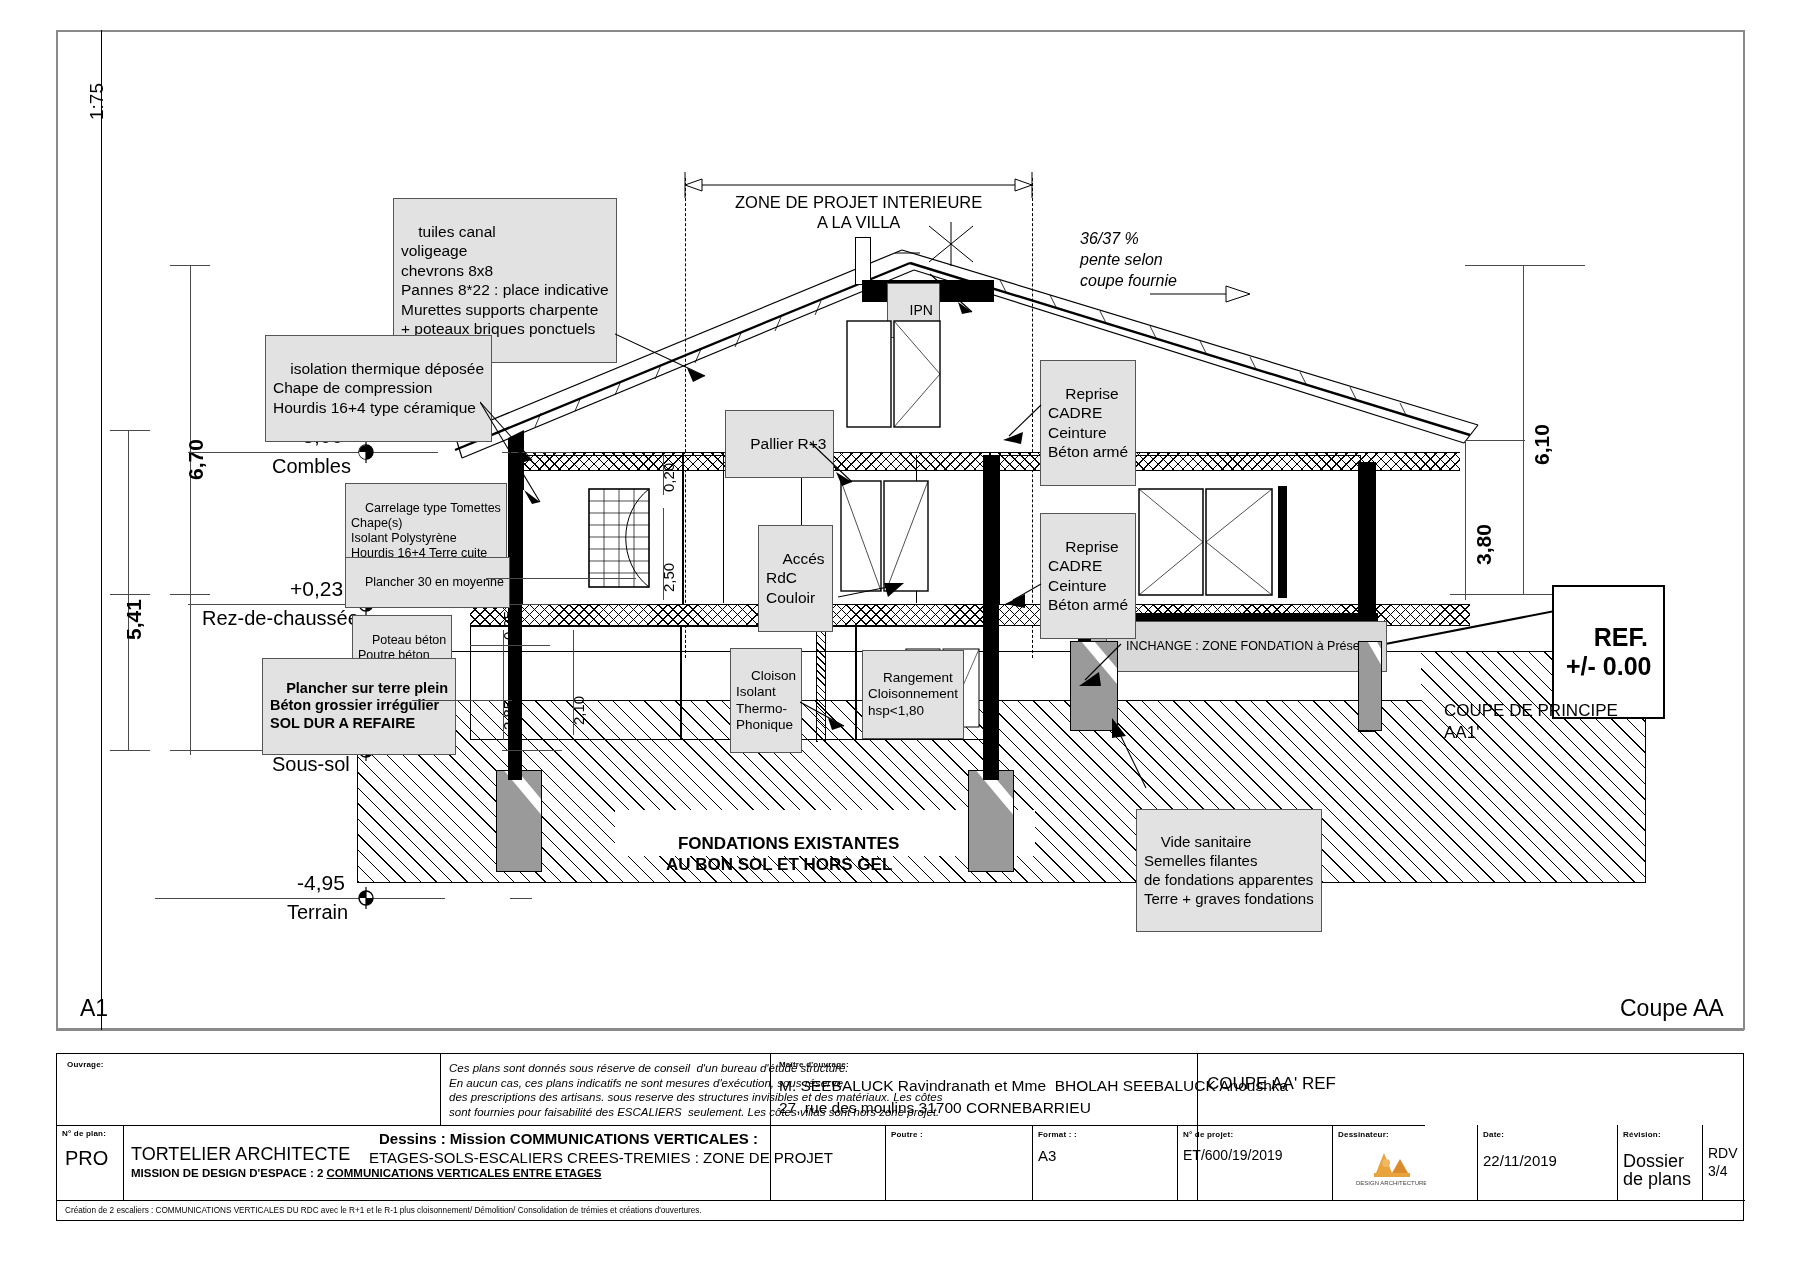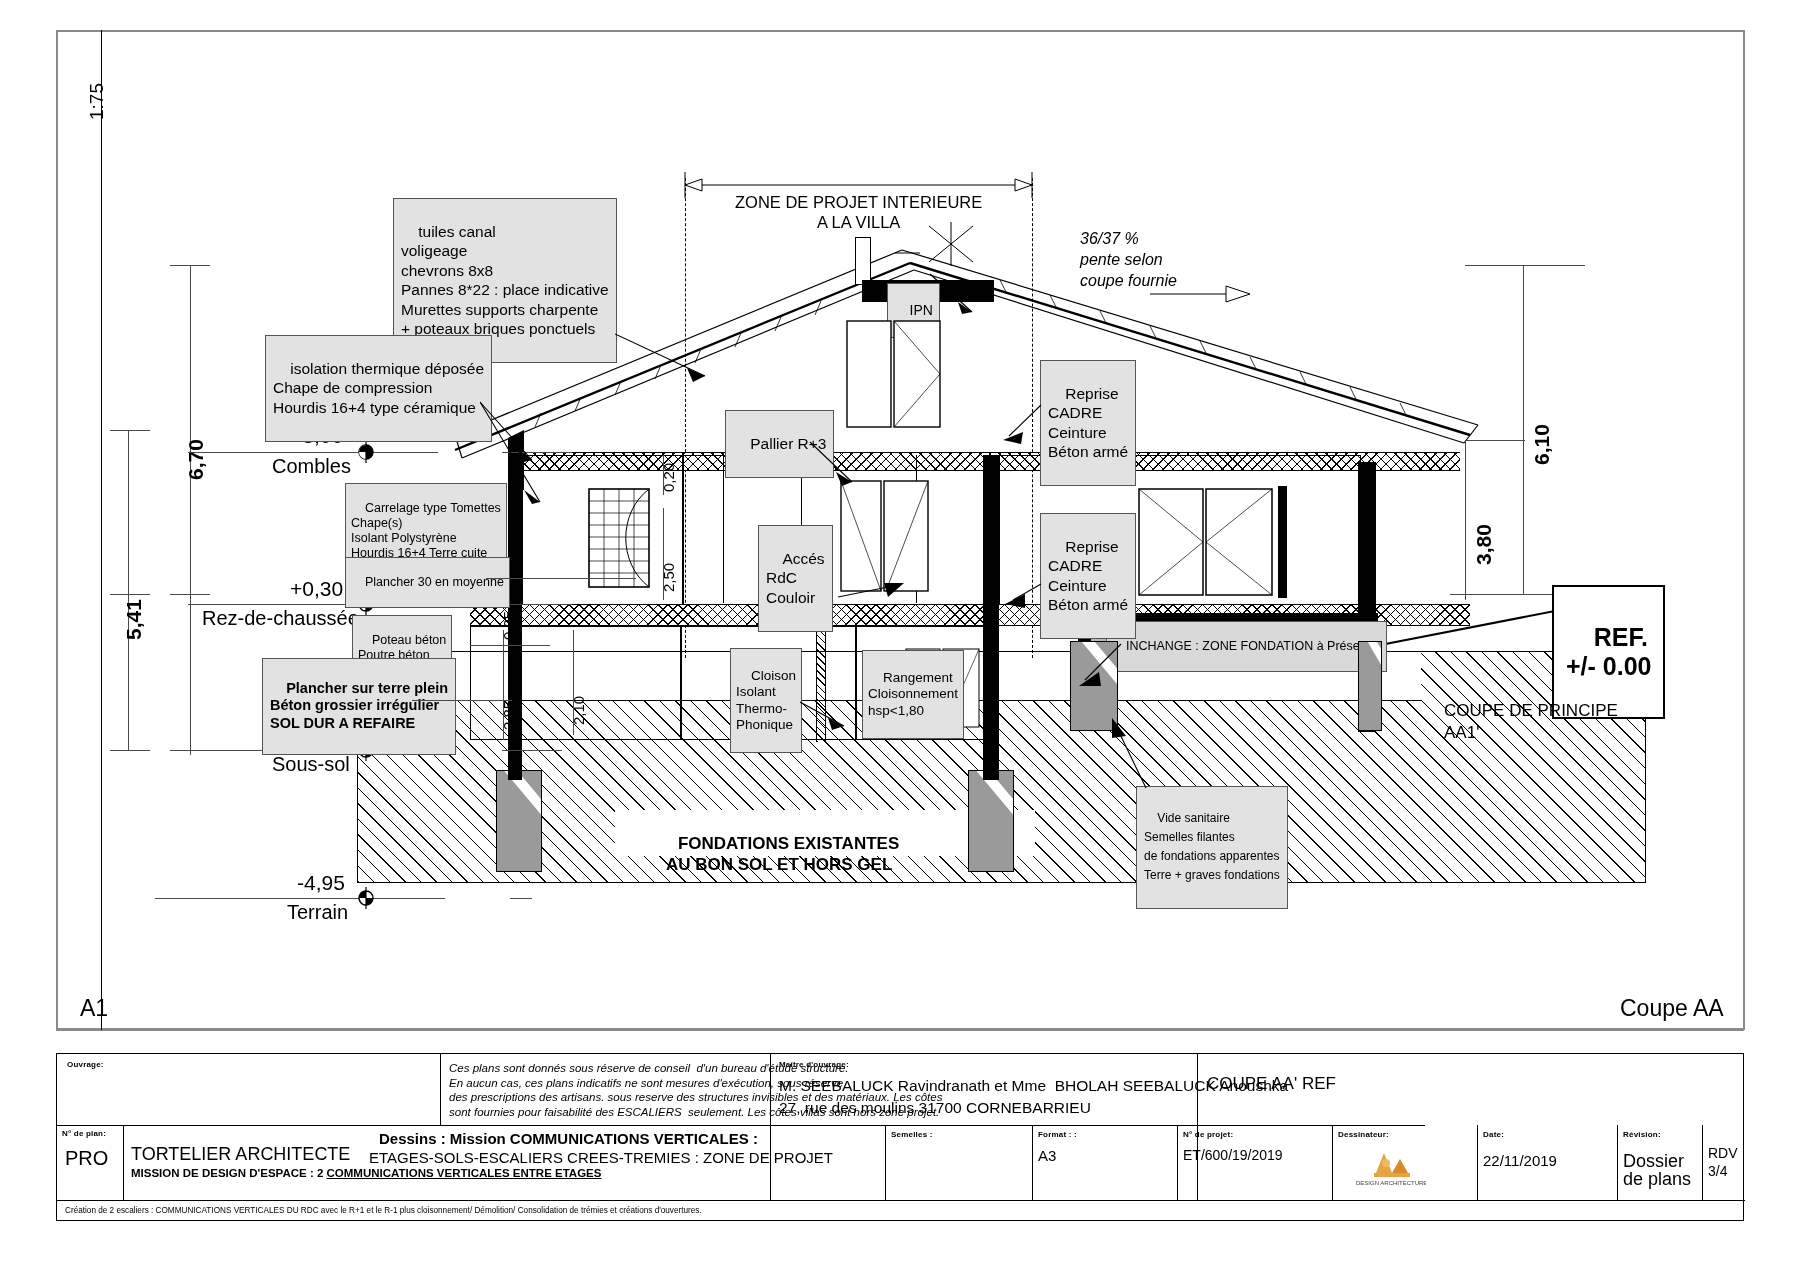--- a/index.html
+++ b/index.html
@@ -288,21 +288,21 @@
   <div class="lvlname" style="left:272px;top:455px;">Combles</div>
 
   <div class="ln thin" style="left:188px;top:604px;width:250px;height:1px;"></div>
   <div class="ln thin" style="left:502px;top:604px;width:70px;height:1px;"></div>
   <svg class="abs" width="22" height="22" style="left:355px;top:593px;">
     <circle cx="11" cy="11" r="7" fill="#fff" stroke="#000" stroke-width="1.4"></circle>
     <path d="M11,11 L18,11 A7,7 0 0,1 11,18 Z" fill="#000"></path>
     <path d="M11,11 L4,11 A7,7 0 0,1 11,4 Z" fill="#000"></path>
     <line x1="11" y1="0" x2="11" y2="22" stroke="#000" stroke-width="1.2"></line>
   </svg>
-  <div class="lvl" style="left:290px;top:577px;">+0,30</div>
+  <div class="lvl" style="left:290px;top:577px;">+0,23</div>
   <div class="lvlname" style="left:202px;top:607px;">Rez-de-chaussée</div>
 
   <div class="ln thin" style="left:188px;top:750px;width:250px;height:1px;"></div>
   <div class="ln thin" style="left:502px;top:750px;width:60px;height:1px;"></div>
   <svg class="abs" width="22" height="22" style="left:355px;top:739px;">
     <circle cx="11" cy="11" r="7" fill="#fff" stroke="#000" stroke-width="1.4"></circle>
     <path d="M11,11 L18,11 A7,7 0 0,1 11,18 Z" fill="#000"></path>
     <path d="M11,11 L4,11 A7,7 0 0,1 11,4 Z" fill="#000"></path>
     <line x1="11" y1="0" x2="11" y2="22" stroke="#000" stroke-width="1.2"></line>
   </svg>
@@ -419,21 +419,21 @@
     <span>Reprise
 CADRE
 Ceinture
 Béton armé</span>
   </div>
   <svg class="abs" width="60" height="50" style="left:995px;top:572px;">
     <line x1="46" y1="12" x2="18" y2="28" stroke="#000" stroke-width="1.1"></line>
     <polygon points="10,32 30,22 30,36" fill="#000"></polygon>
   </svg>
 
-  <div class="cbox" style="left:1136px;top:786px;font-size:12px;line-height:19px;">
+  <div class="cbox" style="left:1136px;top:809px;font-size:15px;line-height:19px;">
     <span>Vide sanitaire
 Semelles filantes
 de fondations apparentes
 Terre + graves fondations</span>
   </div>
   <svg class="abs" width="70" height="90" style="left:1100px;top:708px;">
     <line x1="46" y1="80" x2="16" y2="18" stroke="#000" stroke-width="1.1"></line>
     <polygon points="12,10 26,28 12,30" fill="#000"></polygon>
   </svg>
   <svg class="abs" width="70" height="70" style="left:1069px;top:640px;">
@@ -479,21 +479,21 @@
 
     <div class="cell tiny" style="left:5px;top:75px;">N° de plan:</div>
     <div class="cell" style="left:8px;top:93px;font-size:20px;">PRO</div>
 
     <div class="cell" style="left:74px;top:90px;font-size:18px;">TORTELIER ARCHITECTE</div>
     <div class="cell" style="left:74px;top:113px;font-size:11.5px;font-weight:bold;white-space:nowrap;"><span>MISSION DE DESIGN D'ESPACE : 2 </span><span class="ulin">COMMUNICATIONS  VERTICALES ENTRE ETAGES</span></div>
 
     <div class="cell" style="left:322px;top:76px;font-size:15px;font-weight:bold;white-space:nowrap;">Dessins  : Mission  COMMUNICATIONS VERTICALES :</div>
     <div class="cell" style="left:312px;top:95px;font-size:15px;white-space:nowrap;">ETAGES-SOLS-ESCALIERS CREES-TREMIES : ZONE DE PROJET</div>
 
-    <div class="cell tiny" style="left:834px;top:76px;">Semelles :</div>
+    <div class="cell tiny" style="left:834px;top:76px;">Poutre :</div>
     <div class="cell tiny" style="left:981px;top:76px;">Format : :</div>
     <div class="cell" style="left:981px;top:93px;font-size:15px;">A3</div>
     <div class="cell tiny" style="left:1126px;top:76px;">N° de projet:</div>
     <div class="cell" style="left:1126px;top:93px;font-size:14px;">ET/600/19/2019</div>
     <div class="cell tiny" style="left:1281px;top:76px;">Dessinateur:</div>
 
     <svg class="logo" width="74" height="42" style="left:1295px;top:93px;">
       <polygon points="24,26 32,6 40,26" fill="#e8a33d"></polygon>
       <polygon points="40,26 48,12 56,26" fill="#d98b2b"></polygon>
       <circle cx="34" cy="16" r="4" fill="#f0b860"></circle>

